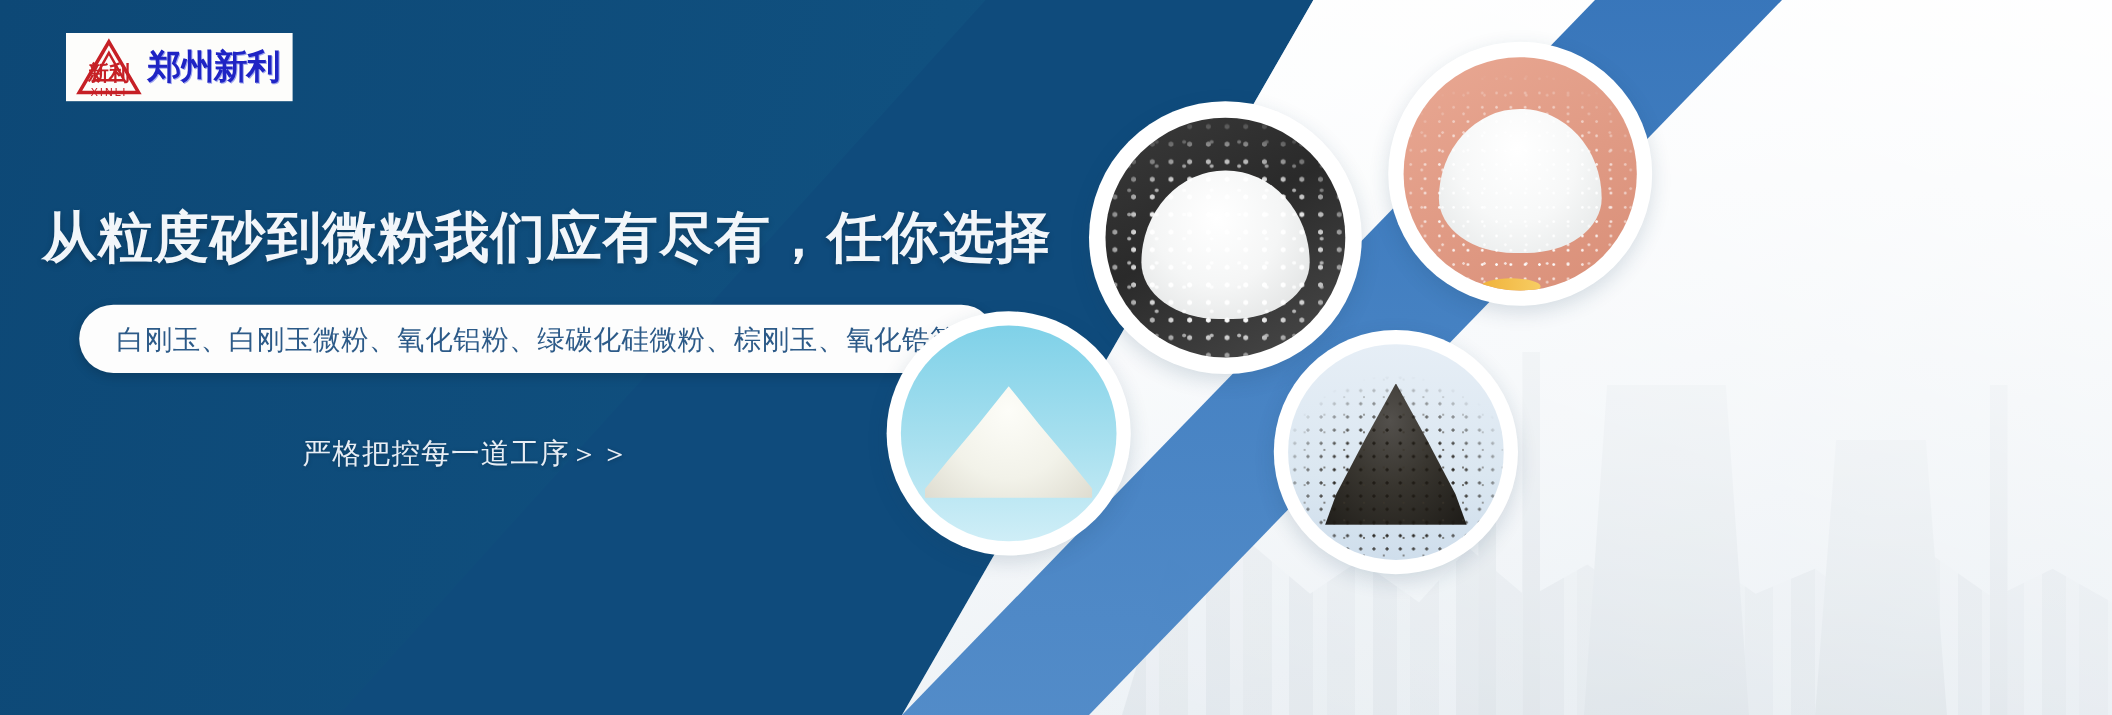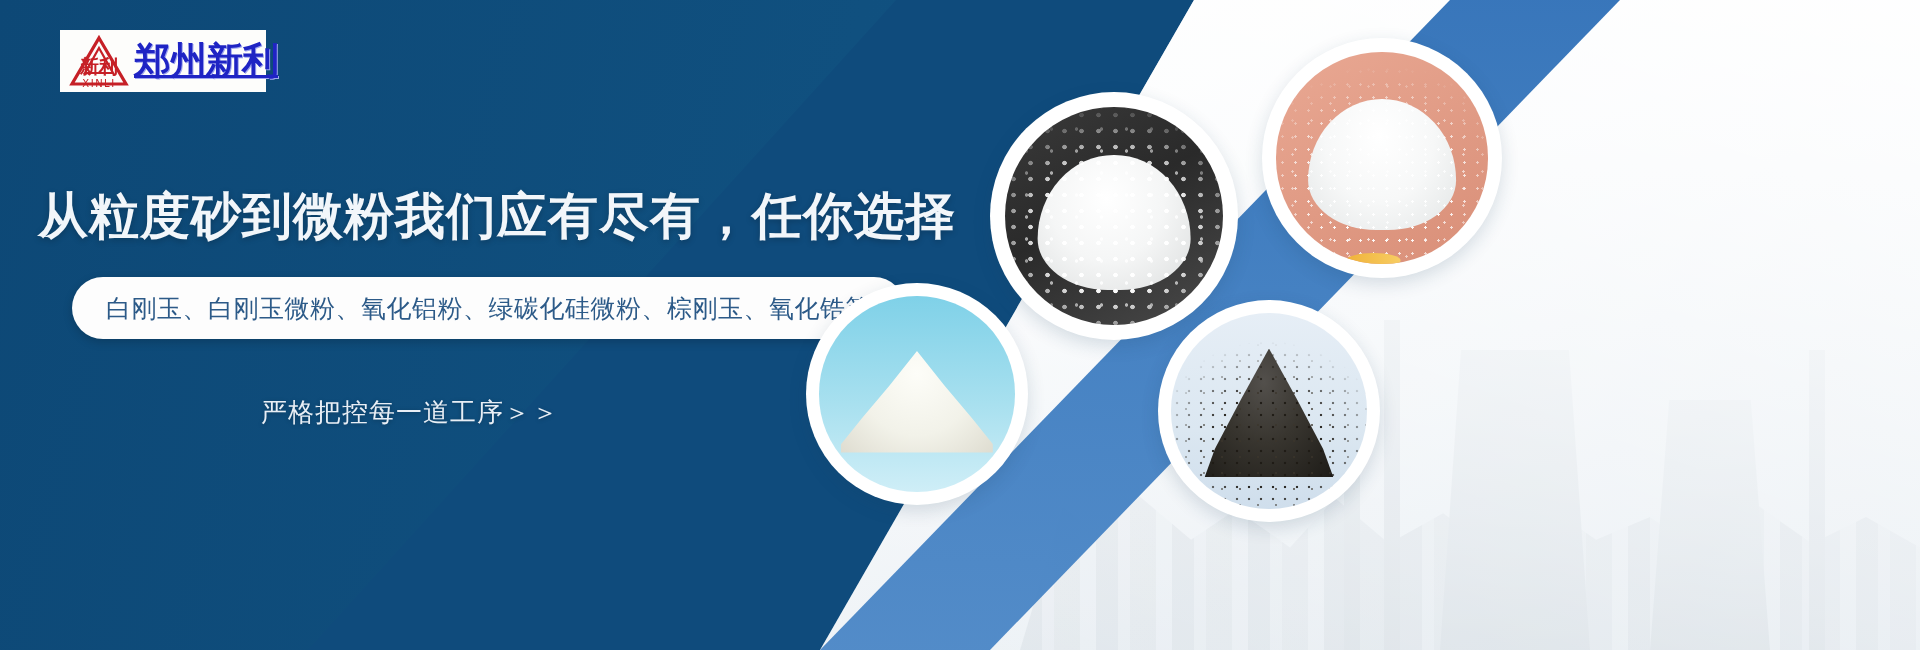--- a/index.html
+++ b/index.html
@@ -92,24 +92,23 @@
     background:#fdfdfb;
     display:flex; align-items:center;
     padding:0 6px 0 8px;
   }
   .logo-mark {
     position:relative; width:62px; height:56px; flex:0 0 62px;
   }
   .logo-mark svg { position:absolute; inset:0; }
   .logo-cn {
     font-family:"DejaVu Sans","Liberation Sans",sans-serif;
-    font-weight:700; font-size:37px; letter-spacing:-1px;
+    font-weight:700; font-size:31px; letter-spacing:-1px;
     color:#1f24c4; white-space:nowrap; margin-left:4px;
     text-shadow:1px 1px 0 #9fa6ef;
-    text-decoration:underline;
   }
 
   
   .headline {
     position:absolute; left:38px; top:143px;
     font-family:"DejaVu Sans","Liberation Sans",sans-serif;
     font-size:50px; font-weight:700;
     color:#f2f6fa; letter-spacing:1px;
     white-space:nowrap;
     text-shadow:0 2px 6px rgba(0,0,0,.22);
@@ -126,21 +125,21 @@
     box-shadow:0 3px 10px rgba(0,0,0,.18);
   }
   .pill-text {
     font-family:"DejaVu Sans","Liberation Sans",sans-serif;
     font-size:25px; color:#2c5a88; font-weight:400;
     white-space:nowrap; letter-spacing:.5px;
   }
 
   
   .cta {
-    position:absolute; left:261px; top:395px;
+    position:absolute; left:275px; top:395px;
     font-family:Liberation Mono, monospace;
     font-size:26px; color:#e8eef5; letter-spacing:1px;
     white-space:nowrap;
     text-shadow:0 1px 4px rgba(0,0,0,.25);
   }
   .cta .arrows { letter-spacing:2px; }
 
   
   .circle {
     position:absolute;

